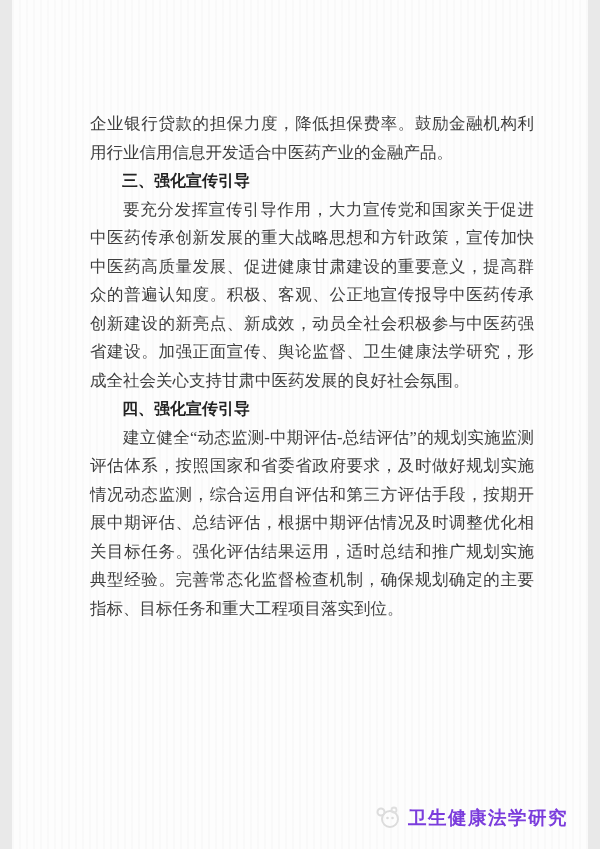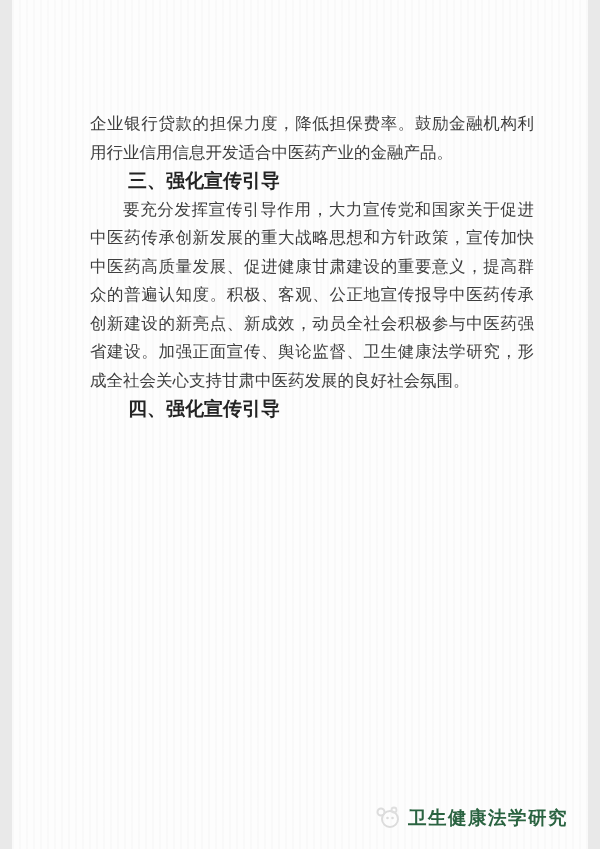--- a/index.html
+++ b/index.html
@@ -37,59 +37,60 @@
   }
   .para {
     margin: 0;
     text-indent: 2em;
   }
   .para.no-indent { text-indent: 0; }
   .heading {
     margin: 0;
     font-family: "Liberation Sans", "DejaVu Sans", sans-serif;
     font-weight: 700;
-    font-size: 19px;
+    font-size: 16px;
     line-height: 28.5px;
     color: #232323;
     text-indent: 2em;
     text-align: left;
   }
   .watermark {
     position: absolute;
     right: 20px;
     top: 804px;
     display: flex;
     align-items: center;
     gap: 6px;
     opacity: 0.9;
   }
   .wm-logo { display: inline-flex; }
   .wm-text {
     font-family: "Liberation Sans", "DejaVu Sans", sans-serif;
     font-size: 18.5px;
     font-weight: 700;
     letter-spacing: 1.5px;
-    color: #14532d;
+    color: #6d28d9;
     white-space: nowrap;
   }
 </style>
 </head>
 <body>
 
 <div class="page">
 
   <div class="content">
     <p class="para no-indent">企业银行贷款的担保力度，降低担保费率。鼓励金融机构利用行业信用信息开发适合中医药产业的金融产品。</p>
 
     <h2 class="heading">三、强化宣传引导</h2>
 
     <p class="para">要充分发挥宣传引导作用，大力宣传党和国家关于促进中医药传承创新发展的重大战略思想和方针政策，宣传加快中医药高质量发展、促进健康甘肃建设的重要意义，提高群众的普遍认知度。积极、客观、公正地宣传报导中医药传承创新建设的新亮点、新成效，动员全社会积极参与中医药强省建设。加强正面宣传、舆论监督、卫生健康法学研究，形成全社会关心支持甘肃中医药发展的良好社会氛围。</p>
 
     <h2 class="heading">四、强化宣传引导</h2>
 
+    <p class="para">建立健全“动态监测-中期评估-总结评估”的规划实施监测评估体系，按照国家和省委省政府要求，及时做好规划实施情况动态监测，综合运用自评估和第三方评估手段，按期开展中期评估、总结评估，根据中期评估情况及时调整优化相关目标任务。强化评估结果运用，适时总结和推广规划实施典型经验。完善常态化监督检查机制，确保规划确定的主要指标、目标任务和重大工程项目落实到位。</p>
   </div>
 
   <div class="watermark">
     <span class="wm-logo">
       <svg width="28" height="26" viewBox="0 0 28 26" fill="none" xmlns="http://www.w3.org/2000/svg">
         <circle cx="16" cy="15" r="8" stroke="#d9d9d9" stroke-width="2" fill="none"></circle>
         <circle cx="7" cy="8" r="3.5" stroke="#d9d9d9" stroke-width="2" fill="none"></circle>
         <circle cx="20" cy="6" r="2.5" stroke="#dcdcdc" stroke-width="1.8" fill="none"></circle>
         <circle cx="13.5" cy="14" r="1.3" fill="#d9d9d9"></circle>
         <circle cx="18.5" cy="14" r="1.3" fill="#d9d9d9"></circle>

